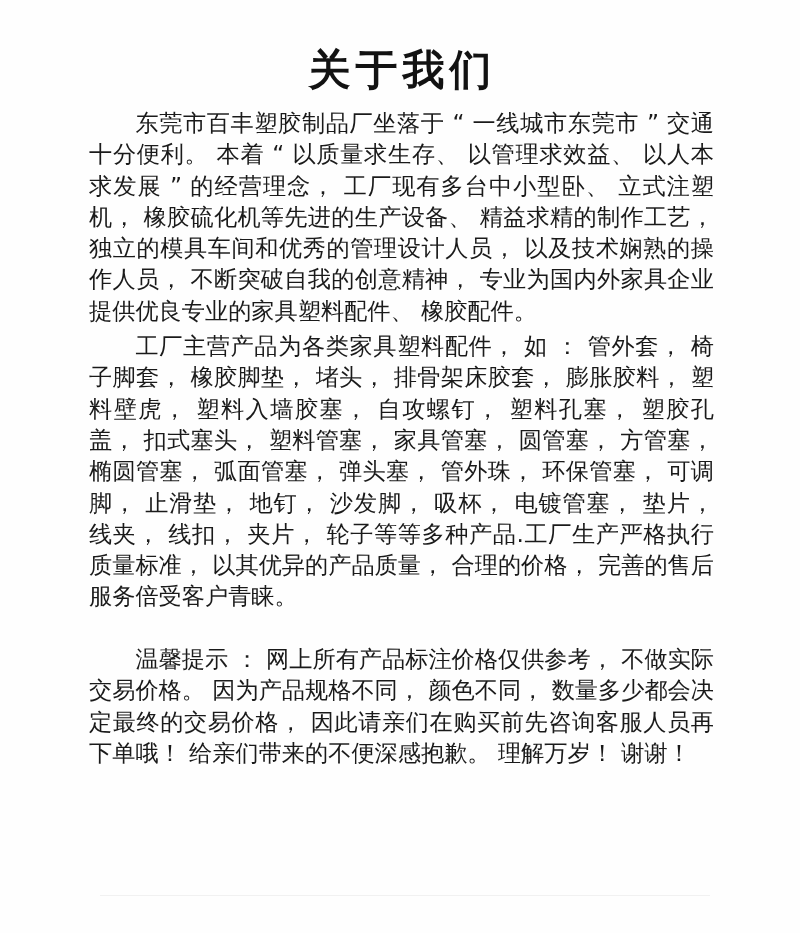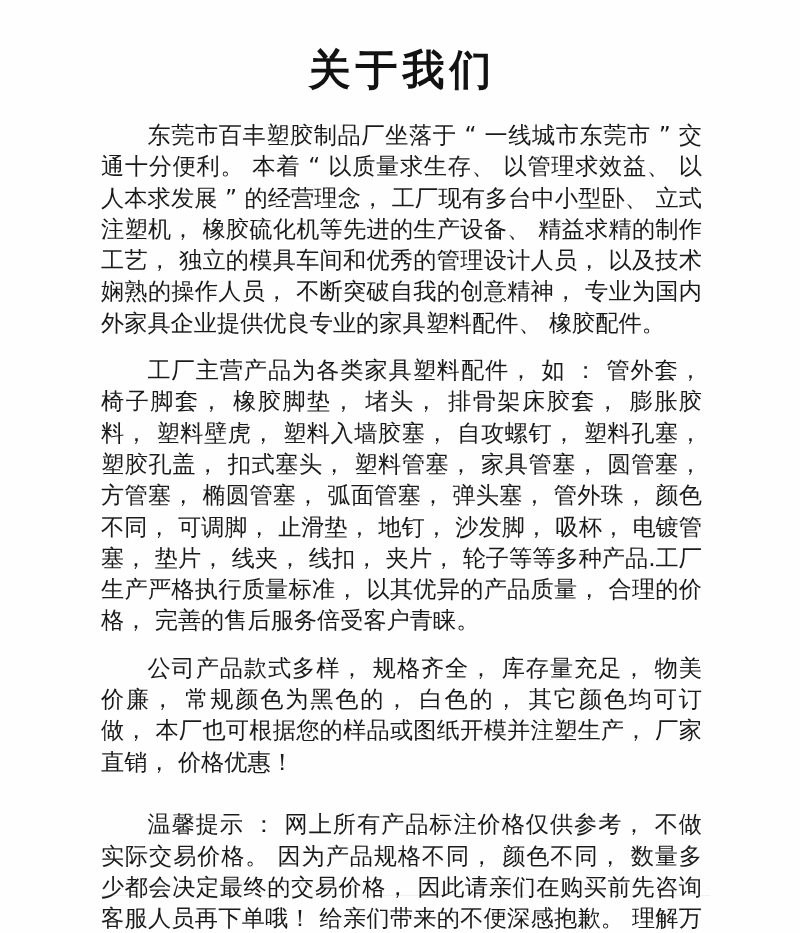--- a/index.html
+++ b/index.html
@@ -45,21 +45,21 @@
     width: 633px;
   }
 
   .para {
     font-size: 23.2px;
     line-height: 31.3px;
     color: #1a1a1a;
     text-align: justify;
     text-justify: inter-character;
     text-indent: 2em;
-    margin: 16px;
+    margin: 4px;
     font-weight: 500;
     letter-spacing: 0px;
     word-break: break-all;
     font-family: "DejaVu Sans", "Liberation Sans", sans-serif;
   }
 
   
   .para.gap-before {
     margin-top: 31.3px;
   }
@@ -76,23 +76,22 @@
 </head>
 <body>
 
 <div class="page">
 
   <h1 class="page-title">关于我们</h1>
 
   <div class="body-block">
     <p class="para">东莞市百丰塑胶制品厂坐落于 “ 一线城市东莞市 ” 交通十分便利。 本着 “ 以质量求生存、 以管理求效益、 以人本求发展 ” 的经营理念， 工厂现有多台中小型卧、 立式注塑机， 橡胶硫化机等先进的生产设备、 精益求精的制作工艺， 独立的模具车间和优秀的管理设计人员， 以及技术娴熟的操作人员， 不断突破自我的创意精神， 专业为国内外家具企业提供优良专业的家具塑料配件、 橡胶配件。</p>
 
-    <p class="para">工厂主营产品为各类家具塑料配件， 如 ： 管外套， 椅子脚套， 橡胶脚垫， 堵头， 排骨架床胶套， 膨胀胶料， 塑料壁虎， 塑料入墙胶塞， 自攻螺钉， 塑料孔塞， 塑胶孔盖， 扣式塞头， 塑料管塞， 家具管塞， 圆管塞， 方管塞， 椭圆管塞， 弧面管塞， 弹头塞， 管外珠， 颜色不同， 可调脚， 止滑垫， 地钉， 沙发脚， 吸杯， 电镀管塞， 垫片， 线夹， 线扣， 夹片， 轮子等等多种产品.工厂生产严格执行质量标准， 以其优异的产品质量， 合理的价格， 完善的售后服务倍受客户青睐。</p>
+    <p class="para">工厂主营产品为各类家具塑料配件， 如 ： 管外套， 椅子脚套， 橡胶脚垫， 堵头， 排骨架床胶套， 膨胀胶料， 塑料壁虎， 塑料入墙胶塞， 自攻螺钉， 塑料孔塞， 塑胶孔盖， 扣式塞头， 塑料管塞， 家具管塞， 圆管塞， 方管塞， 椭圆管塞， 弧面管塞， 弹头塞， 管外珠， 环保管塞， 可调脚， 止滑垫， 地钉， 沙发脚， 吸杯， 电镀管塞， 垫片， 线夹， 线扣， 夹片， 轮子等等多种产品.工厂生产严格执行质量标准， 以其优异的产品质量， 合理的价格， 完善的售后服务倍受客户青睐。</p>
 
-    <p class="para">公司产品款式多样， 规格齐全， 库存量充足， 物美价廉， 常规颜色为黑色的， 白色的， 其它颜色均可订做， 本厂也可根据您的样品或图纸开模并注塑生产， 厂家直销， 价格优惠！</p>
 
 
     <p class="para gap-before">温馨提示 ： 网上所有产品标注价格仅供参考， 不做实际交易价格。 因为产品规格不同， 颜色不同， 数量多少都会决定最终的交易价格， 因此请亲们在购买前先咨询客服人员再下单哦！ 给亲们带来的不便深感抱歉。 理解万岁！ 谢谢！</p>
   </div>
 
   <div class="artifact-line"></div>
 
 </div>
 
 </body></html>

